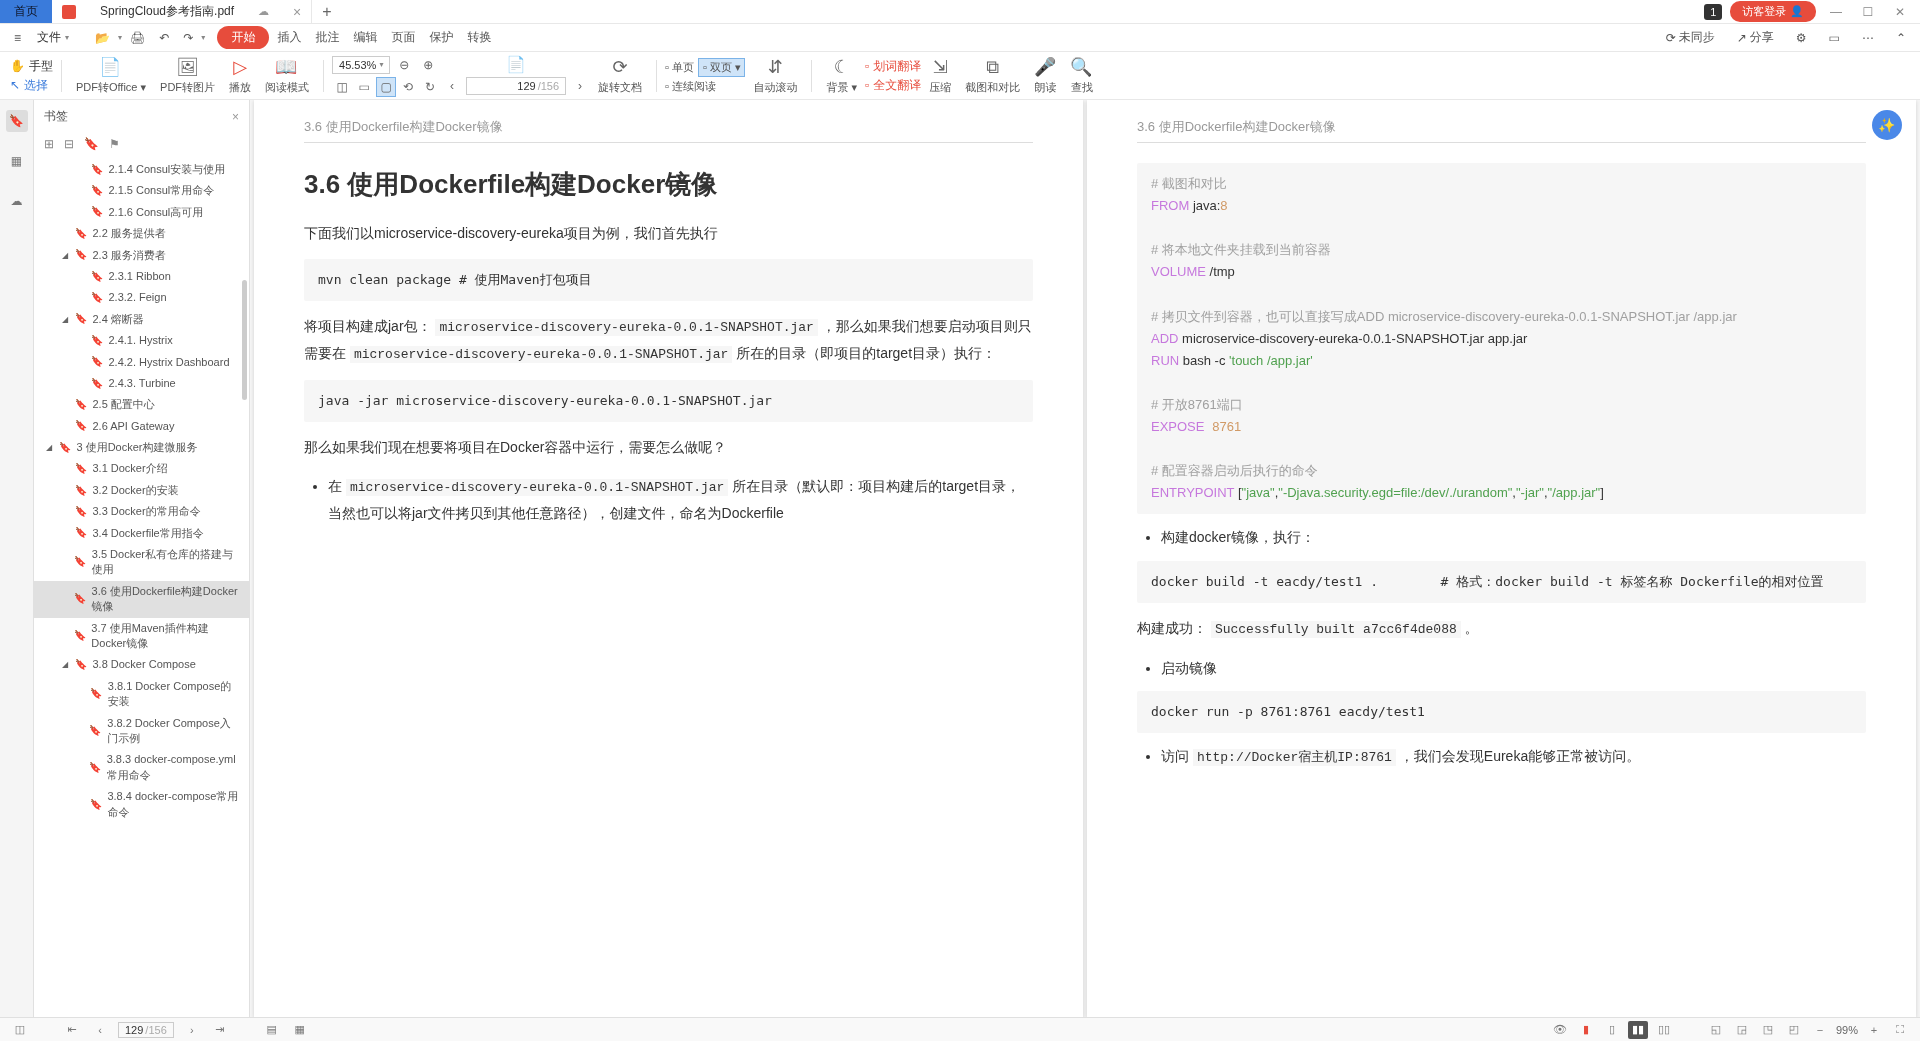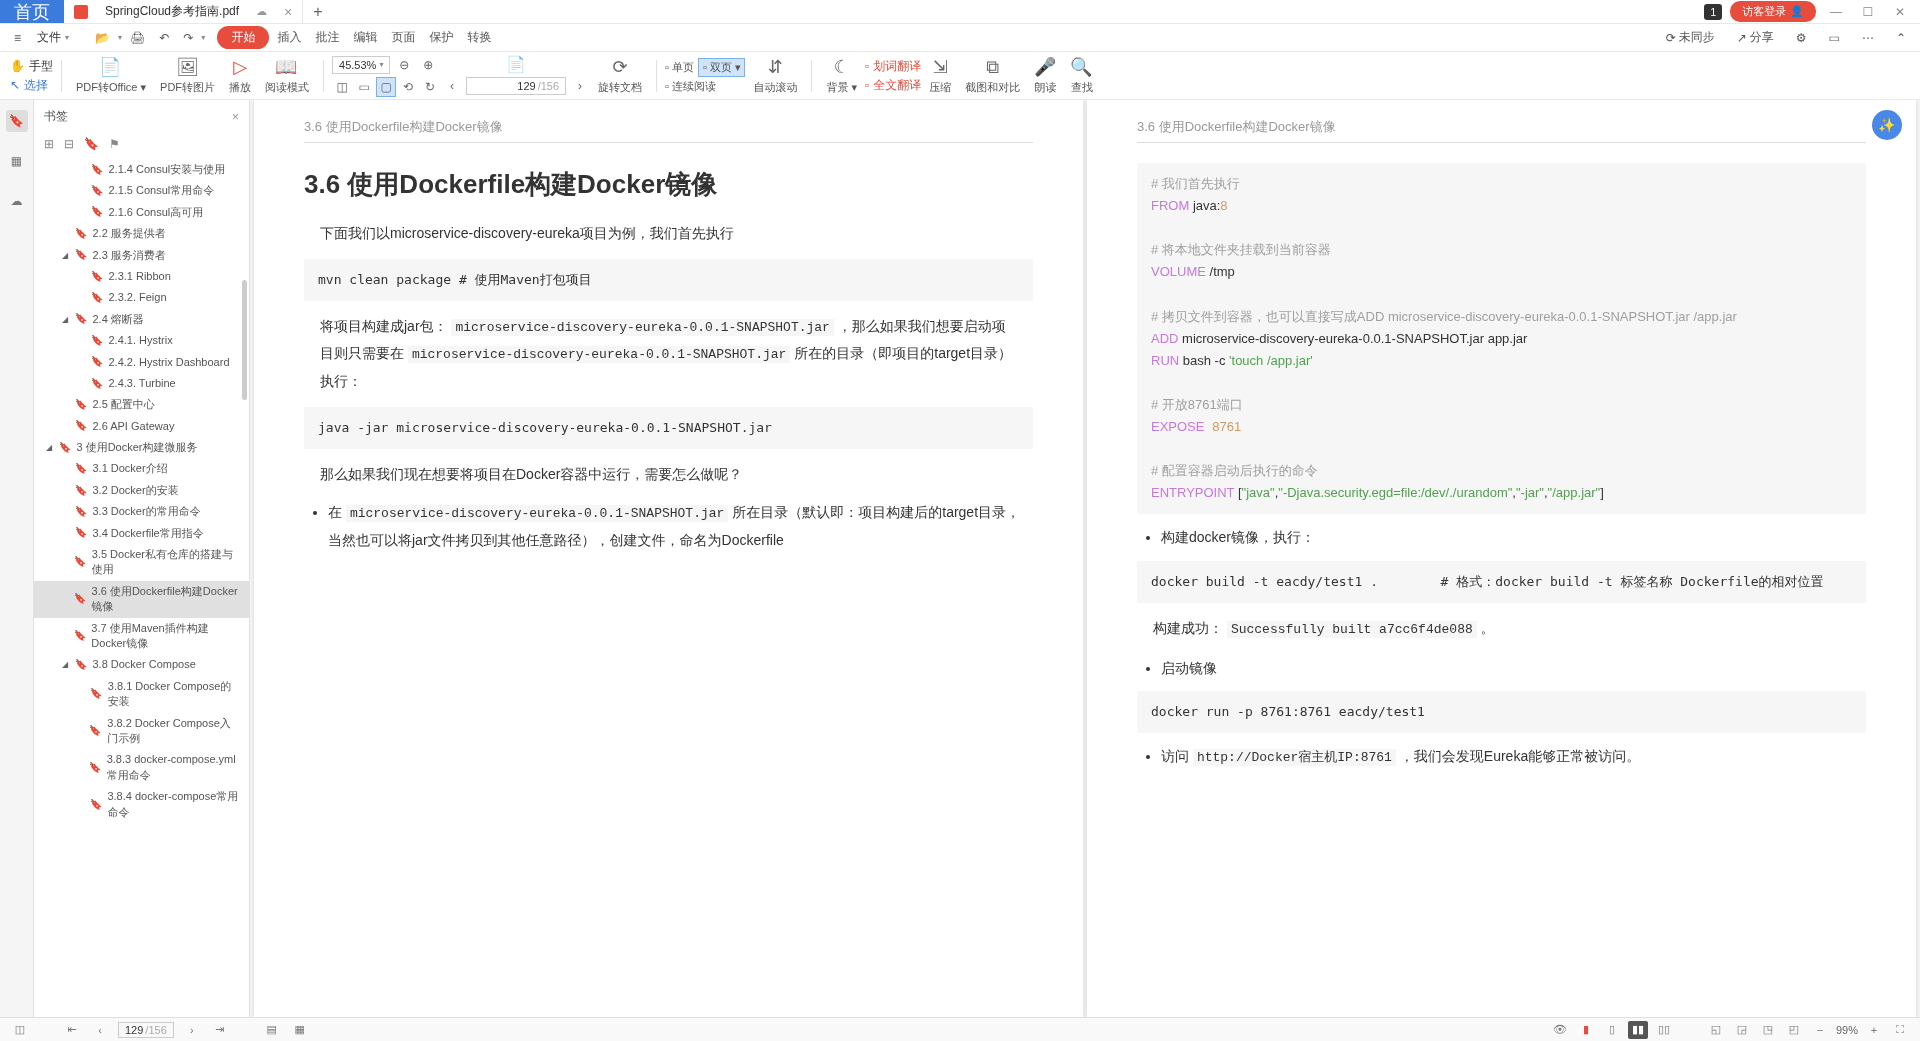--- a/index.html
+++ b/index.html
@@ -1,21 +1,21 @@
 <!DOCTYPE html>
 <html><head>
 <meta charset="utf-8">
 <style>
 * { margin:0; padding:0; box-sizing:border-box; font-family:"Microsoft YaHei",Arial,sans-serif; }
 body { background:#fff; font-size:12px; color:#333; overflow:hidden; width:1920px; height:1041px; }
 
 
 .titlebar { height:24px; display:flex; align-items:center; background:#fff; border-bottom:1px solid #e8e8e8; }
-.tab-home { background:#3a7bdb; color:#ffffff; padding:4px 14px; height:100%; display:flex; align-items:center; font-size:18px; }
-.tab-doc { display:flex; align-items:center; gap:17px; padding:0 10px; height:100%; border-right:1px solid #e8e8e8; }
+.tab-home { background:#3a7bdb; color:#0f172a; padding:4px 14px; height:100%; display:flex; align-items:center; font-size:12px; }
+.tab-doc { display:flex; align-items:center; gap:24px; padding:0 10px; height:100%; border-right:1px solid #e8e8e8; }
 .tab-doc .pdf-icon { width:14px; height:14px; background:#e74c3c; border-radius:2px; display:inline-block; }
 .tab-doc .save-icon { color:#999; font-size:11px; }
 .tab-doc .close { color:#999; font-size:14px; }
 .add-tab { padding:0 10px; color:#666; font-size:16px; }
 .titlebar-right { margin-left:auto; display:flex; align-items:center; gap:8px; padding-right:8px; }
 .badge-dark { background:#333; color:#fff; padding:2px 6px; border-radius:3px; font-size:11px; }
 .login-btn { background:#e74c3c; color:#fff; padding:3px 12px; border-radius:10px; font-size:11px; display:flex; align-items:center; gap:4px; }
 .win-btn { width:24px; height:20px; display:flex; align-items:center; justify-content:center; color:#888; font-size:12px; }
 
 
@@ -64,21 +64,21 @@
 .bm-item.l2 { padding-left:44px; }
 .bm-expand { width:8px; font-size:8px; color:#666; }
 .bm-scrollbar { position:absolute; right:2px; top:180px; width:5px; height:120px; background:#ccc; border-radius:3px; }
 
 
 .doc-viewer { position:absolute; left:250px; top:100px; right:0; height:calc(100% - 124px); background:#f5f5f5; display:flex; gap:4px; padding:0 4px; overflow:hidden; }
 .page { flex:1; background:#fff; box-shadow:0 1px 4px rgba(0,0,0,0.15); padding:18px 50px; overflow:hidden; position:relative; }
 .page .hdr { color:#999; font-size:13px; border-bottom:1px solid #ddd; padding-bottom:6px; margin-bottom:20px; }
 .page h1 { font-size:26px; font-weight:bold; margin:24px 0 18px; }
 .page h2 { font-size:22px; font-weight:bold; margin:22px 0 16px; }
-.page p { font-size:14px; line-height:1.9; margin:12px 16px; }
+.page p { font-size:14px; line-height:1.9; margin:12px 0; }
 .page .code { background:#f6f6f6; padding:10px 14px; font-family:Consolas,monospace; font-size:13px; margin:10px 0; border-radius:2px; line-height:1.7; white-space:pre-wrap; }
 .page .inline-code { font-family:Liberation Mono, monospace; background:#f6f6f6; padding:1px 4px; font-size:13px; }
 .page ul { margin:10px 0 10px 24px; }
 .page li { font-size:14px; line-height:1.9; margin:6px 0; }
 .kw { color:#c678dd; }
 .num { color:#d19a66; }
 .str { color:#50a14f; }
 .cmt { color:#a0a0a0; }
 
 .float-btn { position:absolute; right:18px; top:110px; width:30px; height:30px; background:#4a88e8; border-radius:50%; display:flex; align-items:center; justify-content:center; color:#fff; font-size:14px; }
@@ -410,21 +410,21 @@
     <div class="code">mvn clean package # 使用Maven打包项目</div>
     <p><span>将项目构建成jar包：</span> <span class="inline-code">microservice-discovery-eureka-0.0.1-SNAPSHOT.jar</span> <span>，那么如果我们想要启动项目则只需要在</span> <span class="inline-code">microservice-discovery-eureka-0.0.1-SNAPSHOT.jar</span><span> 所在的目录（即项目的target目录）执行：</span></p>
     <div class="code">java -jar microservice-discovery-eureka-0.0.1-SNAPSHOT.jar</div>
     <p>那么如果我们现在想要将项目在Docker容器中运行，需要怎么做呢？</p>
     <ul>
         <li><span>在 </span><span class="inline-code">microservice-discovery-eureka-0.0.1-SNAPSHOT.jar</span><span> 所在目录（默认即：项目构建后的target目录，当然也可以将jar文件拷贝到其他任意路径），创建文件，命名为Dockerfile</span></li>
       </ul>
   </div>
   <div class="page">
     <div class="hdr">3.6 使用Dockerfile构建Docker镜像</div>
-    <div class="code"><span class="cmt"># 我们首先执行</span>
+    <div class="code"><span class="cmt"># 截图和对比</span>
 <span class="kw">FROM</span><span> java:</span><span class="num">8</span>
 
 <span class="cmt"># 将本地文件夹挂载到当前容器</span>
 <span class="kw">VOLUME</span><span> /tmp</span>
 
 <span class="cmt"># 拷贝文件到容器，也可以直接写成ADD microservice-discovery-eureka-0.0.1-SNAPSHOT.jar /app.jar</span>
 <span class="kw">ADD</span><span> microservice-discovery-eureka-0.0.1-SNAPSHOT.jar app.jar</span>
 <span class="kw">RUN</span><span> bash -c </span><span class="str">'touch /app.jar'</span>
 
 <span class="cmt"># 开放8761端口</span>

